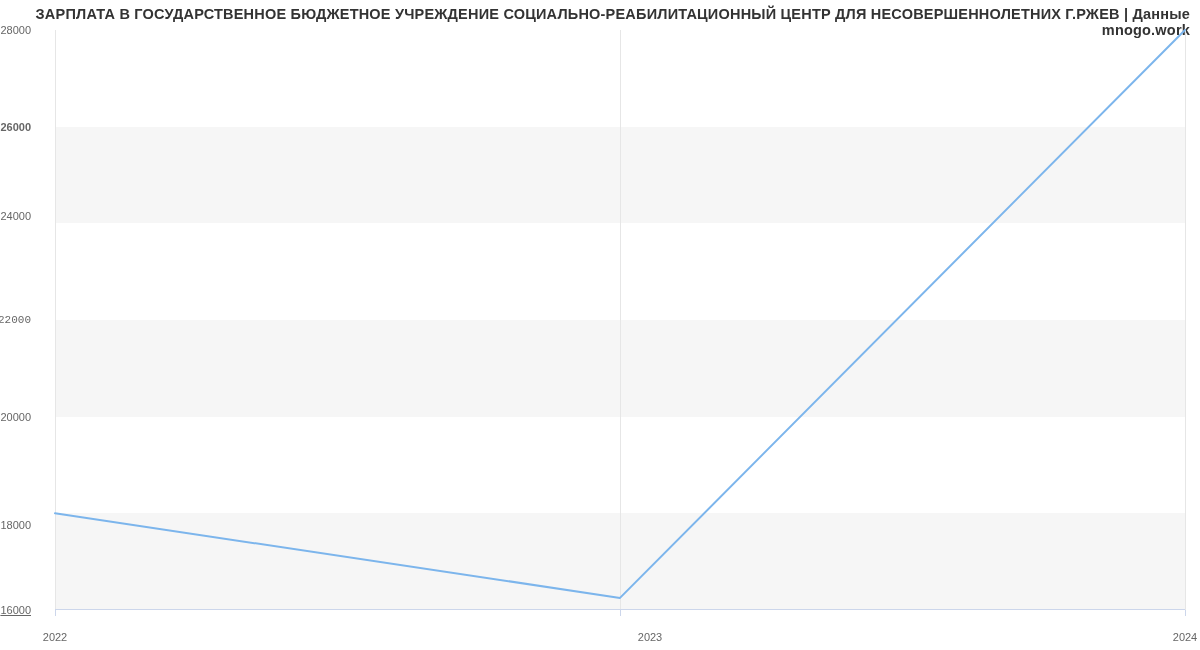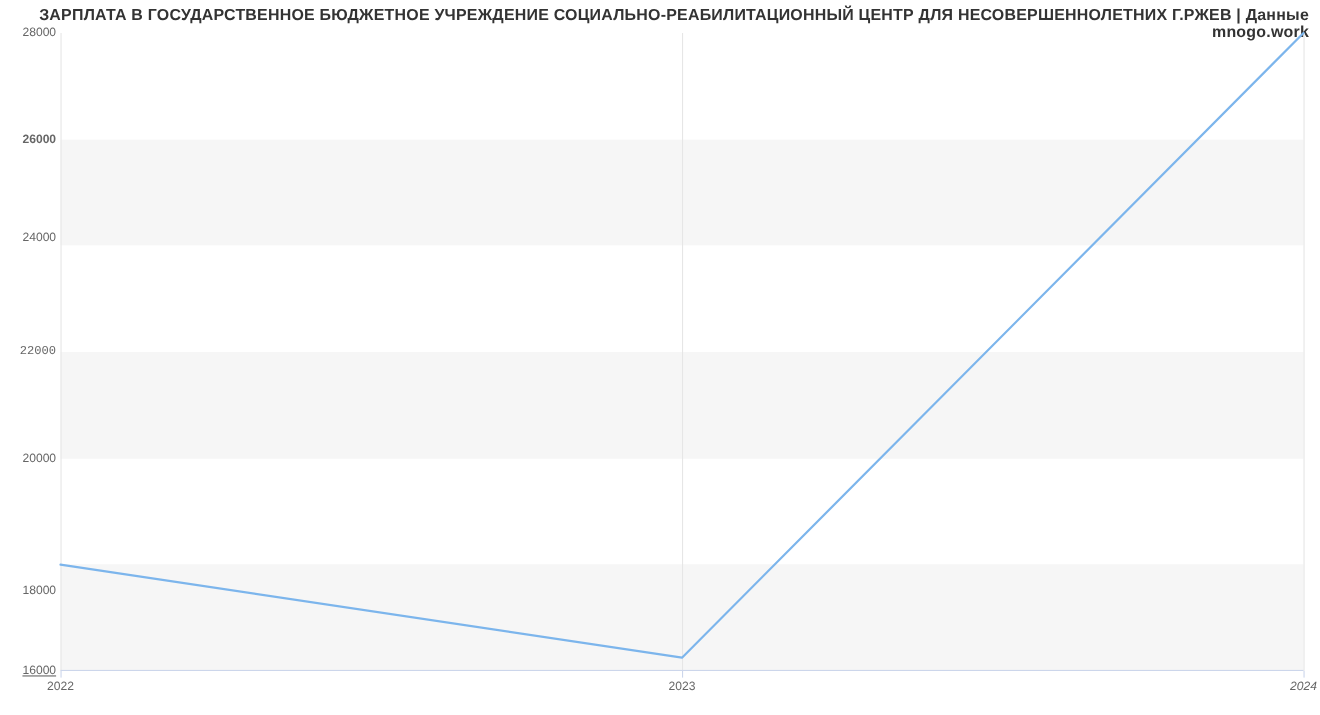--- a/index.html
+++ b/index.html
@@ -50,30 +50,30 @@
     background: #e6e6e6;
   }
   .axis-line {
     position: absolute;
     background: #ccd6eb;
   }
   .axis-line.x { left: 0; right: 0; height: 1px; bottom: 0; }
   .tick-y {
     position: absolute;
     right: 100%;
-    margin-right: 4px;
+    margin-right: 24px;
     transform: translateY(-50%);
     font-size: 11px;
     color: #666666;
     white-space: nowrap;
   }
   .tick-x {
     position: absolute;
     top: 100%;
-    margin-top: 8px;
+    margin-top: 21px;
     transform: translateX(-50%);
     font-size: 11px;
     color: #666666;
     white-space: nowrap;
   }
   .tick-mark-x {
     position: absolute;
     bottom: -6px;
     width: 1px;
     height: 6px;
@@ -99,34 +99,34 @@
 <div class="chart-container">
   <div class="title">ЗАРПЛАТА В ГОСУДАРСТВЕННОЕ БЮДЖЕТНОЕ УЧРЕЖДЕНИЕ СОЦИАЛЬНО-РЕАБИЛИТАЦИОННЫЙ ЦЕНТР ДЛЯ НЕСОВЕРШЕННОЛЕТНИХ Г.РЖЕВ | Данные mnogo.work</div>
 
   <div class="plot-area">
     <div class="plot-bg">
 
     <div class="band" style="top: 483.333px; height: 96.6667px;"></div>
         <div class="band" style="top: 290px; height: 96.6667px;"></div>
         <div class="band" style="top: 96.6667px; height: 96.6667px;"></div>
         <div class="tick-y" style="top: 580px; text-decoration: underline;">16000</div>
-        <div class="tick-y" style="top: 507px;">18000</div>
+        <div class="tick-y" style="top: 495px;">18000</div>
         <div class="tick-y" style="top: 386.667px; text-align: center;">20000</div>
         <div class="tick-y" style="top: 290px; font-family: Liberation Mono, monospace;">22000</div>
         <div class="tick-y" style="top: 186px;">24000</div>
         <div class="tick-y" style="top: 96.6667px; font-weight: bold;">26000</div>
         <div class="tick-y" style="top: 0px;">28000</div>
         <div class="gridline-x" style="left: 0px;"></div>
         <div class="tick-mark-x" style="left: 0px;"></div>
         <div class="tick-x" style="left: 0px;">2022</div>
         <div class="gridline-x" style="left: 565px;"></div>
         <div class="tick-mark-x" style="left: 565px;"></div>
-        <div class="tick-x" style="left: 565px;">2023</div>
+        <div class="tick-x" style="left: 595px;">2023</div>
         <div class="gridline-x" style="left: 1130px;"></div>
         <div class="tick-mark-x" style="left: 1130px;"></div>
-        <div class="tick-x" style="left: 1130px; font-style: italic;">2024</div>
+        <div class="tick-x" style="left: 1130px;">2024</div>
       </div>
     <svg class="series" viewBox="0 0 1130 580" preserveAspectRatio="none">
       <path class="line-path" d="M0.0 483.3 L565.0 567.9 L1130.0 0.0" style="stroke: rgb(124, 181, 236);"></path>
     </svg>
     <div class="axis-line x"></div>
   </div>
 </div>
 
 </body></html>

